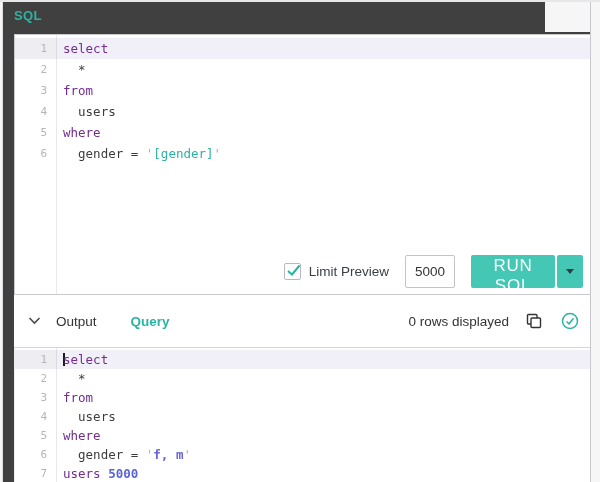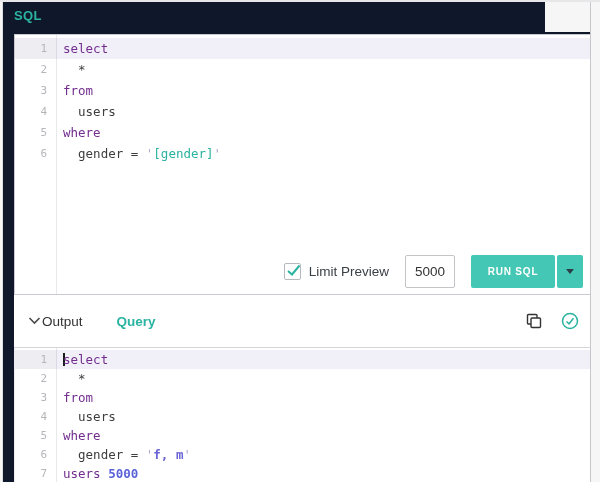--- a/index.html
+++ b/index.html
@@ -1,19 +1,19 @@
 <!DOCTYPE html>
 <html style="--accent: #2bb3a1; --accent_button: #44c7b4; --keyword: #722d8f; --string: #6a63d4; --number: #5a64d8; --parameter: #2bb2a0; --quote: #b3a6ce;"><head>
 <meta charset="utf-8">
 <style>
   html,body{margin:0;padding:0;}
   .page{position:relative;width:600px;height:482px;background:#f6f6f7;overflow:hidden;
         font-family:"Liberation Sans",sans-serif;}
   .top-edge{position:absolute;left:0;top:0;right:0;height:2px;background:#e7e7e9;}
-  .panel{position:absolute;left:2px;top:2px;width:589px;bottom:0;background:#0f172a;
+  .panel{position:absolute;left:2px;top:2px;width:589px;bottom:0;background:#404040;
          border-left:1px solid #dcdcdf;border-right:1px solid #c7c7cb;box-sizing:border-box;}
   .corner{position:absolute;top:0;right:0;width:45px;height:30px;background:#f6f6f7;}
   .sql-title{position:absolute;left:11px;top:6px;font-size:13px;font-weight:700;
              letter-spacing:.4px;color:var(--accent);}
   
   .editor-card{position:absolute;left:11px;right:0;top:32px;height:261px;background:#fff;
                border:1px solid #c9c9cf;border-right:none;box-sizing:border-box;}
   .code-area{position:absolute;left:0;right:0;top:0;bottom:0;overflow:hidden;}
   .gutter-bg{position:absolute;left:0;top:0;bottom:0;width:41px;background:#fff;
              border-right:1px solid #e8e8ec;z-index:0;}
@@ -36,32 +36,32 @@
   
   .controls{position:absolute;right:7px;bottom:6px;display:flex;align-items:center;height:33px;z-index:2;margin-left:24px;}
   .checkbox{width:15px;height:15px;border:1px solid #b6bac0;border-radius:2px;background:#fff;
             position:relative;flex:none;cursor:pointer;}
   .checkbox svg{position:absolute;left:1px;top:-1px;overflow:visible;}
   .limit-label{margin-left:8px;font-size:13.5px;color:#3a3f45;}
   .limit-input{margin-left:16px;width:50px;height:33px;border:1px solid #c3c3c8;border-radius:2px;
                text-align:center;font-size:13.5px;color:#333;box-sizing:border-box;outline:none;
                font-family:"Liberation Sans",sans-serif;}
   .run-btn{margin-left:16px;width:84px;height:33px;background:var(--accent_button);color:#fff;
-           font-size:10px;font-weight:700;letter-spacing:.8px;border:none;border-radius:2px;
+           font-size:17px;font-weight:400;letter-spacing:.8px;border:none;border-radius:2px;
            font-family:"Liberation Sans",sans-serif;cursor:pointer;}
   .run-caret-btn{margin-left:2px;width:26px;height:33px;background:var(--accent_button);
                  border:none;border-radius:2px;display:flex;align-items:center;justify-content:center;cursor:pointer;}
   .caret-down{width:0;height:0;border-left:4.5px solid transparent;border-right:4.5px solid transparent;
               border-top:5.5px solid #2c3f46;}
   
   .output-bar{position:absolute;left:11px;right:0;top:293px;height:53px;background:#fff;
               border-bottom:1px solid #d6d6da;box-sizing:border-box;display:flex;align-items:center;
               padding:0 11px 0 14px;}
   .chevron{display:flex;align-items:center;cursor:pointer;}
-  .output-label{margin-left:1px;font-size:13.5px;color:#333;}
+  .output-label{margin-left:15px;font-size:13.5px;color:#333;}
   .query-tab{margin-left:34px;font-size:13.5px;font-weight:600;color:var(--accent);cursor:pointer;}
   .bar-spacer{flex:1;}
   .status-text{font-size:13.5px;color:#333;}
   .copy-icon{margin-left:17px;cursor:pointer;display:flex;}
   .success-icon{margin-left:19px;display:flex;}
   
   .result-editor{position:absolute;left:11px;right:0;top:346px;bottom:0;background:#fff;
                  border-left:1px solid #ececef;box-sizing:border-box;}
   .result-editor .code-lines{padding-top:2px;}
 </style>
@@ -124,20 +124,21 @@
 
     <div class="output-bar">
       <span class="chevron">
         <svg width="13" height="8" viewBox="0 0 13 8">
           <polyline points="1.5,1 6.5,6 11.5,1" fill="none" stroke="#4a4a4a" stroke-width="1.6"></polyline>
         </svg>
       </span>
       <span class="output-label">Output</span>
       <span class="query-tab">Query</span>
       <span class="bar-spacer"></span>
+      <span class="status-text">0 rows displayed</span>
       <span class="copy-icon">
         <svg width="16" height="16" viewBox="0 0 16 16">
           <rect x="1.5" y="1.5" width="9.5" height="9.5" rx="1" fill="none" stroke="#333" stroke-width="1.4"></rect>
           <rect x="5" y="5" width="9.5" height="9.5" rx="1" fill="#fff" stroke="#333" stroke-width="1.4"></rect>
         </svg>
       </span>
       <span class="success-icon">
         <svg width="18" height="18" viewBox="0 0 18 18">
           <circle cx="9" cy="9" r="7.5" fill="none" stroke="#2bb3a1" stroke-width="1.5"></circle>
           <polyline points="5.5,9.5 8,11.8 12.5,6.3" fill="none" stroke="#2bb3a1" stroke-width="1.5"></polyline>

